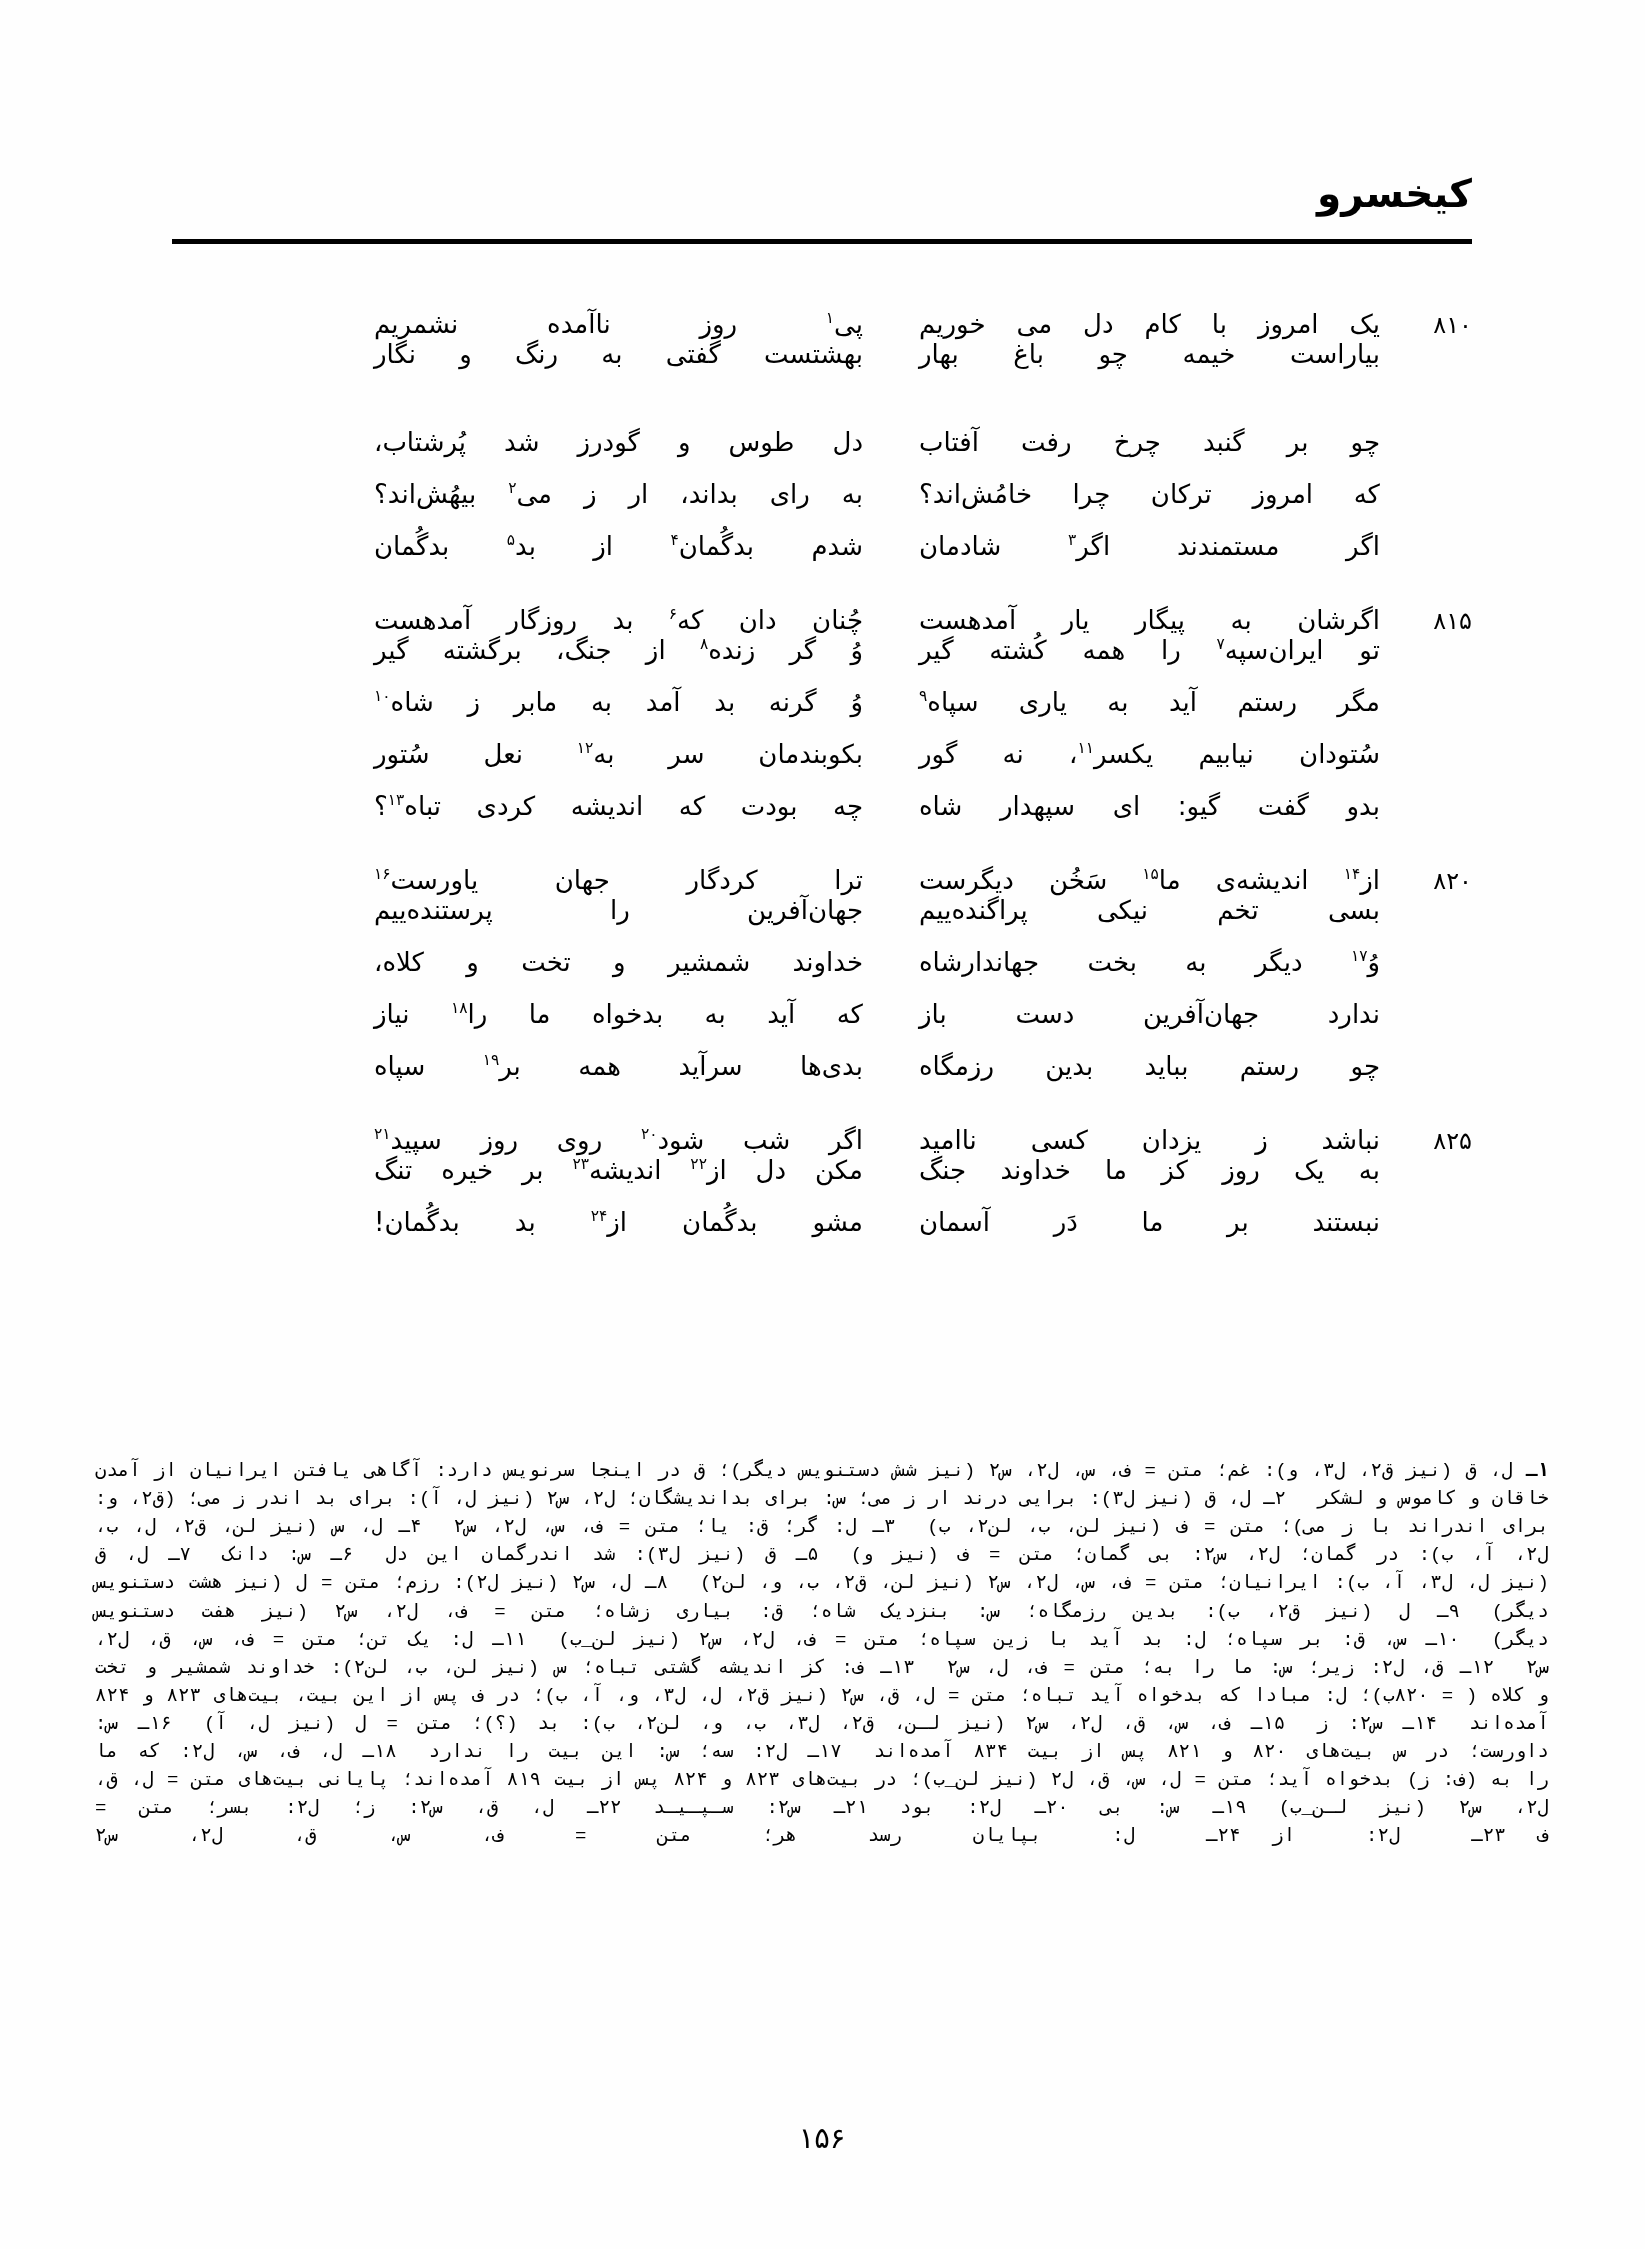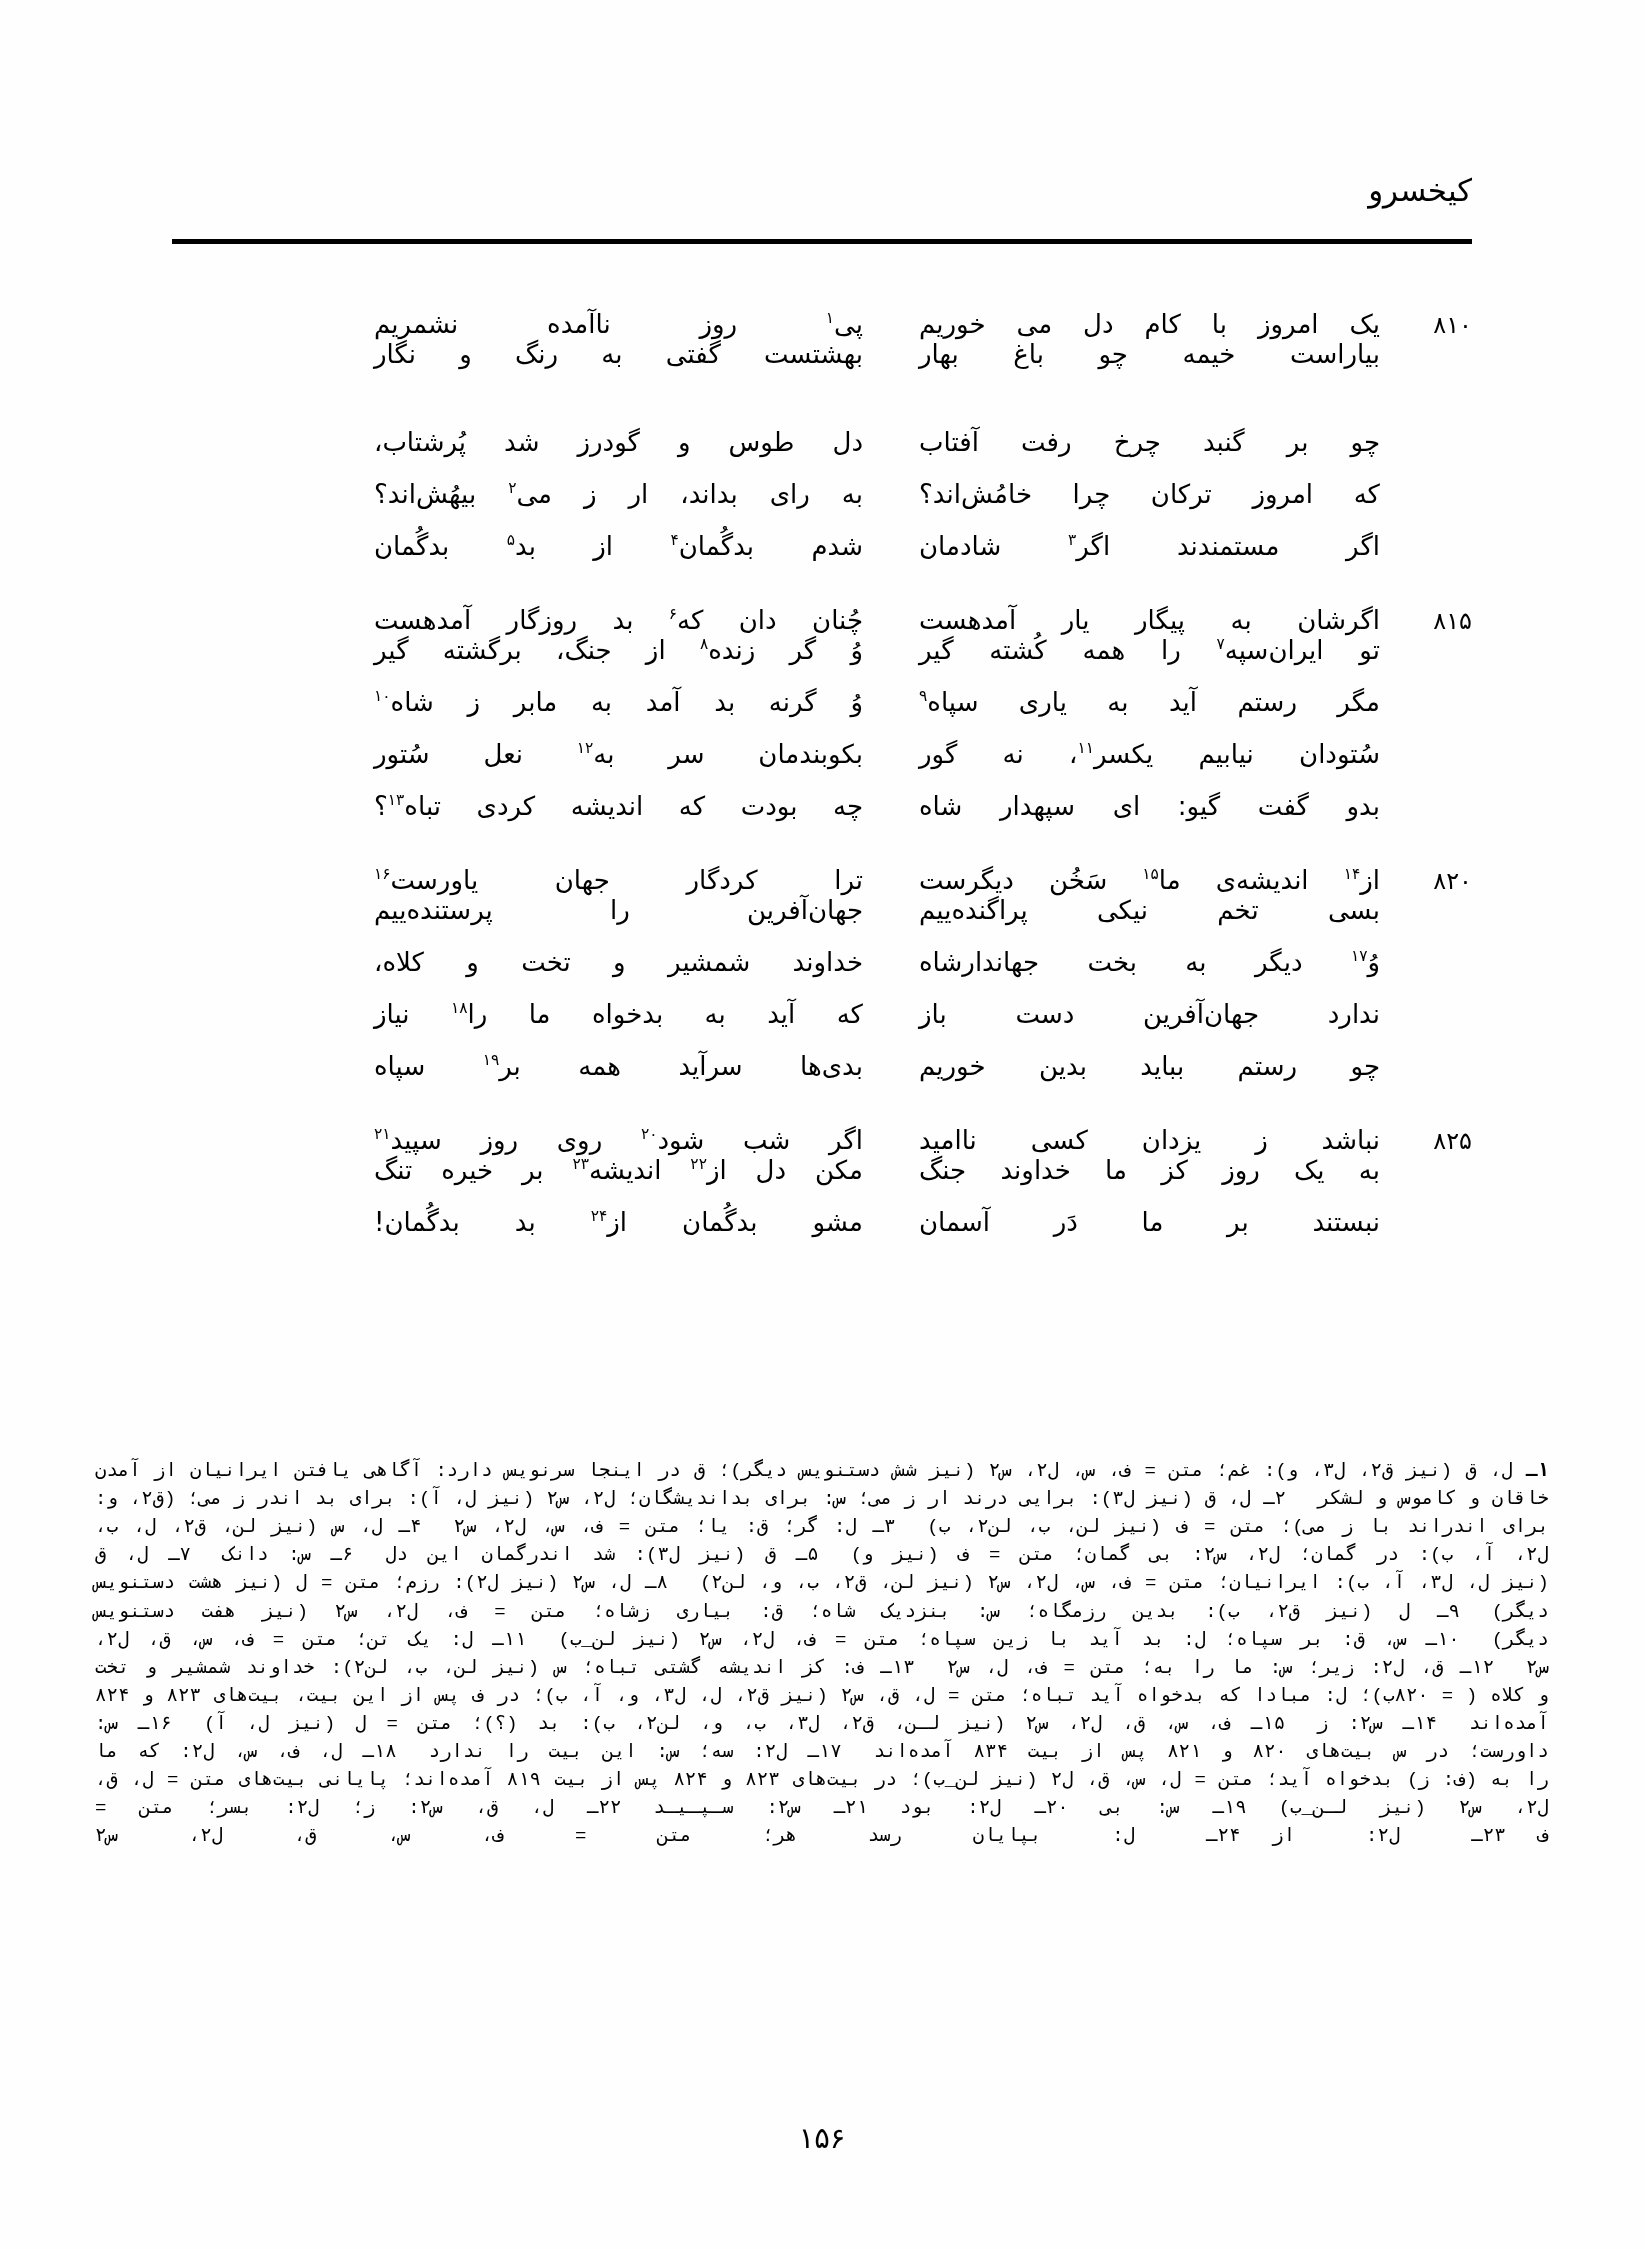--- a/index.html
+++ b/index.html
@@ -25,22 +25,22 @@
     position: absolute;
     top: 173px;
     right: 173px;
     left: 173px;
     height: 84px;
   }
   #running-head {
     position: absolute;
     top: 0;
     right: 0;
-    font-size: 31px;
-    font-weight: normal;
+    font-size: 39px;
+    font-weight: bold;
     letter-spacing: 0.7px;
     line-height: 1.1;
     direction: rtl;
   }
   #header-rule {
     position: absolute;
     top: 66px;
     right: 0;
     left: 0;
     height: 4.9px;
@@ -216,21 +216,21 @@
           <div class="hemistich right-h">وُ<sup class="fn">۱۷</sup> دیگر به بخت جهاندارشاه</div>
           <div class="hemistich left-h">خداوند شمشیر و تخت و کلاه،</div>
         </div>
         <div class="couplet">
           <div class="num-cell"></div>
           <div class="hemistich right-h">ندارد جهان‌آفرین دست باز</div>
           <div class="hemistich left-h">که آید به بدخواه ما را<sup class="fn">۱۸</sup> نیاز</div>
         </div>
         <div class="couplet">
           <div class="num-cell"></div>
-          <div class="hemistich right-h">چو رستم بباید بدین خوریم</div>
+          <div class="hemistich right-h">چو رستم بباید بدین رزمگاه</div>
           <div class="hemistich left-h">بدی‌ها سرآید همه بر<sup class="fn">۱۹</sup> سپاه</div>
         </div>
         <div class="couplet">
           <div class="num-cell">۸۲۵</div>
           <div class="hemistich right-h">نباشد ز یزدان کسی ناامید</div>
           <div class="hemistich left-h">اگر شب شود<sup class="fn">۲۰</sup> روی روز سپید<sup class="fn">۲۱</sup></div>
         </div>
         <div class="couplet">
           <div class="num-cell"></div>
           <div class="hemistich right-h">به یک روز کز ما خداوند جنگ</div>

